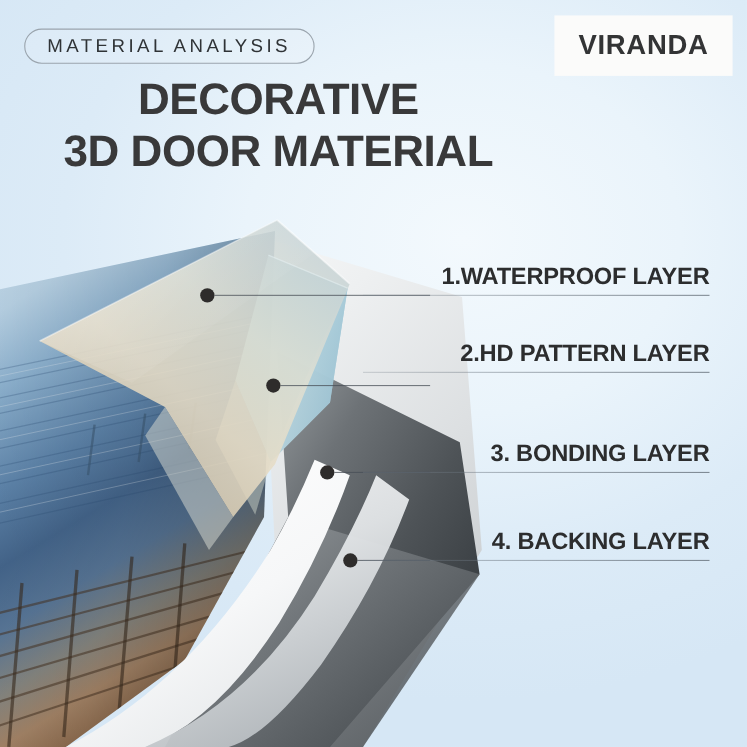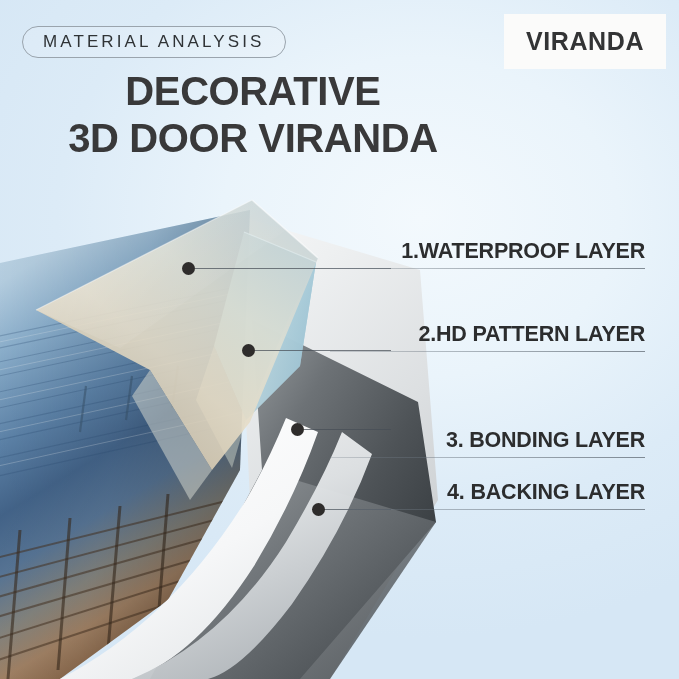--- a/index.html
+++ b/index.html
@@ -269,44 +269,44 @@
       <path d="M 244,62 L 316,92" stroke="#e5f0f3" stroke-width="1.2" opacity="0.55" fill="none"></path>
     </svg>
   </div>
 
   <div id="badge">
     <span>MATERIAL ANALYSIS</span>
   </div>
 
   <div id="title">
     <span class="ln">DECORATIVE</span>
-    <span class="ln">3D DOOR VIRANDA</span>
+    <span class="ln">3D DOOR MATERIAL</span>
   </div>
 
   <div id="brand">
     <span>VIRANDA</span>
   </div>
 
   <div class="dot" style="left:182px; top:262px;"></div>
   <div class="leader" style="left:195px; top:268px; width:196px;"></div>
   <div class="callout" style="left:330px; top:235px; width:315px; height:34px;">
     <div class="ctext">1.WATERPROOF LAYER</div>
     <div class="rule"></div>
   </div>
 
   <div class="dot" style="left:242px; top:344px;"></div>
   <div class="leader" style="left:255px; top:350px; width:136px;"></div>
-  <div class="callout" style="left:330px; top:318px; width:315px; height:34px;text-align:center;">
+  <div class="callout" style="left:330px; top:305px; width:315px; height:34px;text-align:center;">
     <div class="ctext">2.HD PATTERN LAYER</div>
     <div class="rule"></div>
   </div>
 
   <div class="dot" style="left:291px; top:423px;"></div>
   <div class="leader" style="left:304px; top:429px; width:87px;"></div>
-  <div class="callout" style="left:330px; top:396px; width:315px; height:34px;margin-top:28px;">
+  <div class="callout" style="left:330px; top:396px; width:315px; height:34px;">
     <div class="ctext">3. BONDING LAYER</div>
     <div class="rule"></div>
   </div>
 
   <div class="dot" style="left:312px; top:503px;"></div>
   <div class="leader" style="left:325px; top:509px; width:66px;"></div>
   <div class="callout" style="left:330px; top:476px; width:315px; height:34px;">
     <div class="ctext">4. BACKING LAYER</div>
     <div class="rule"></div>
   </div>

